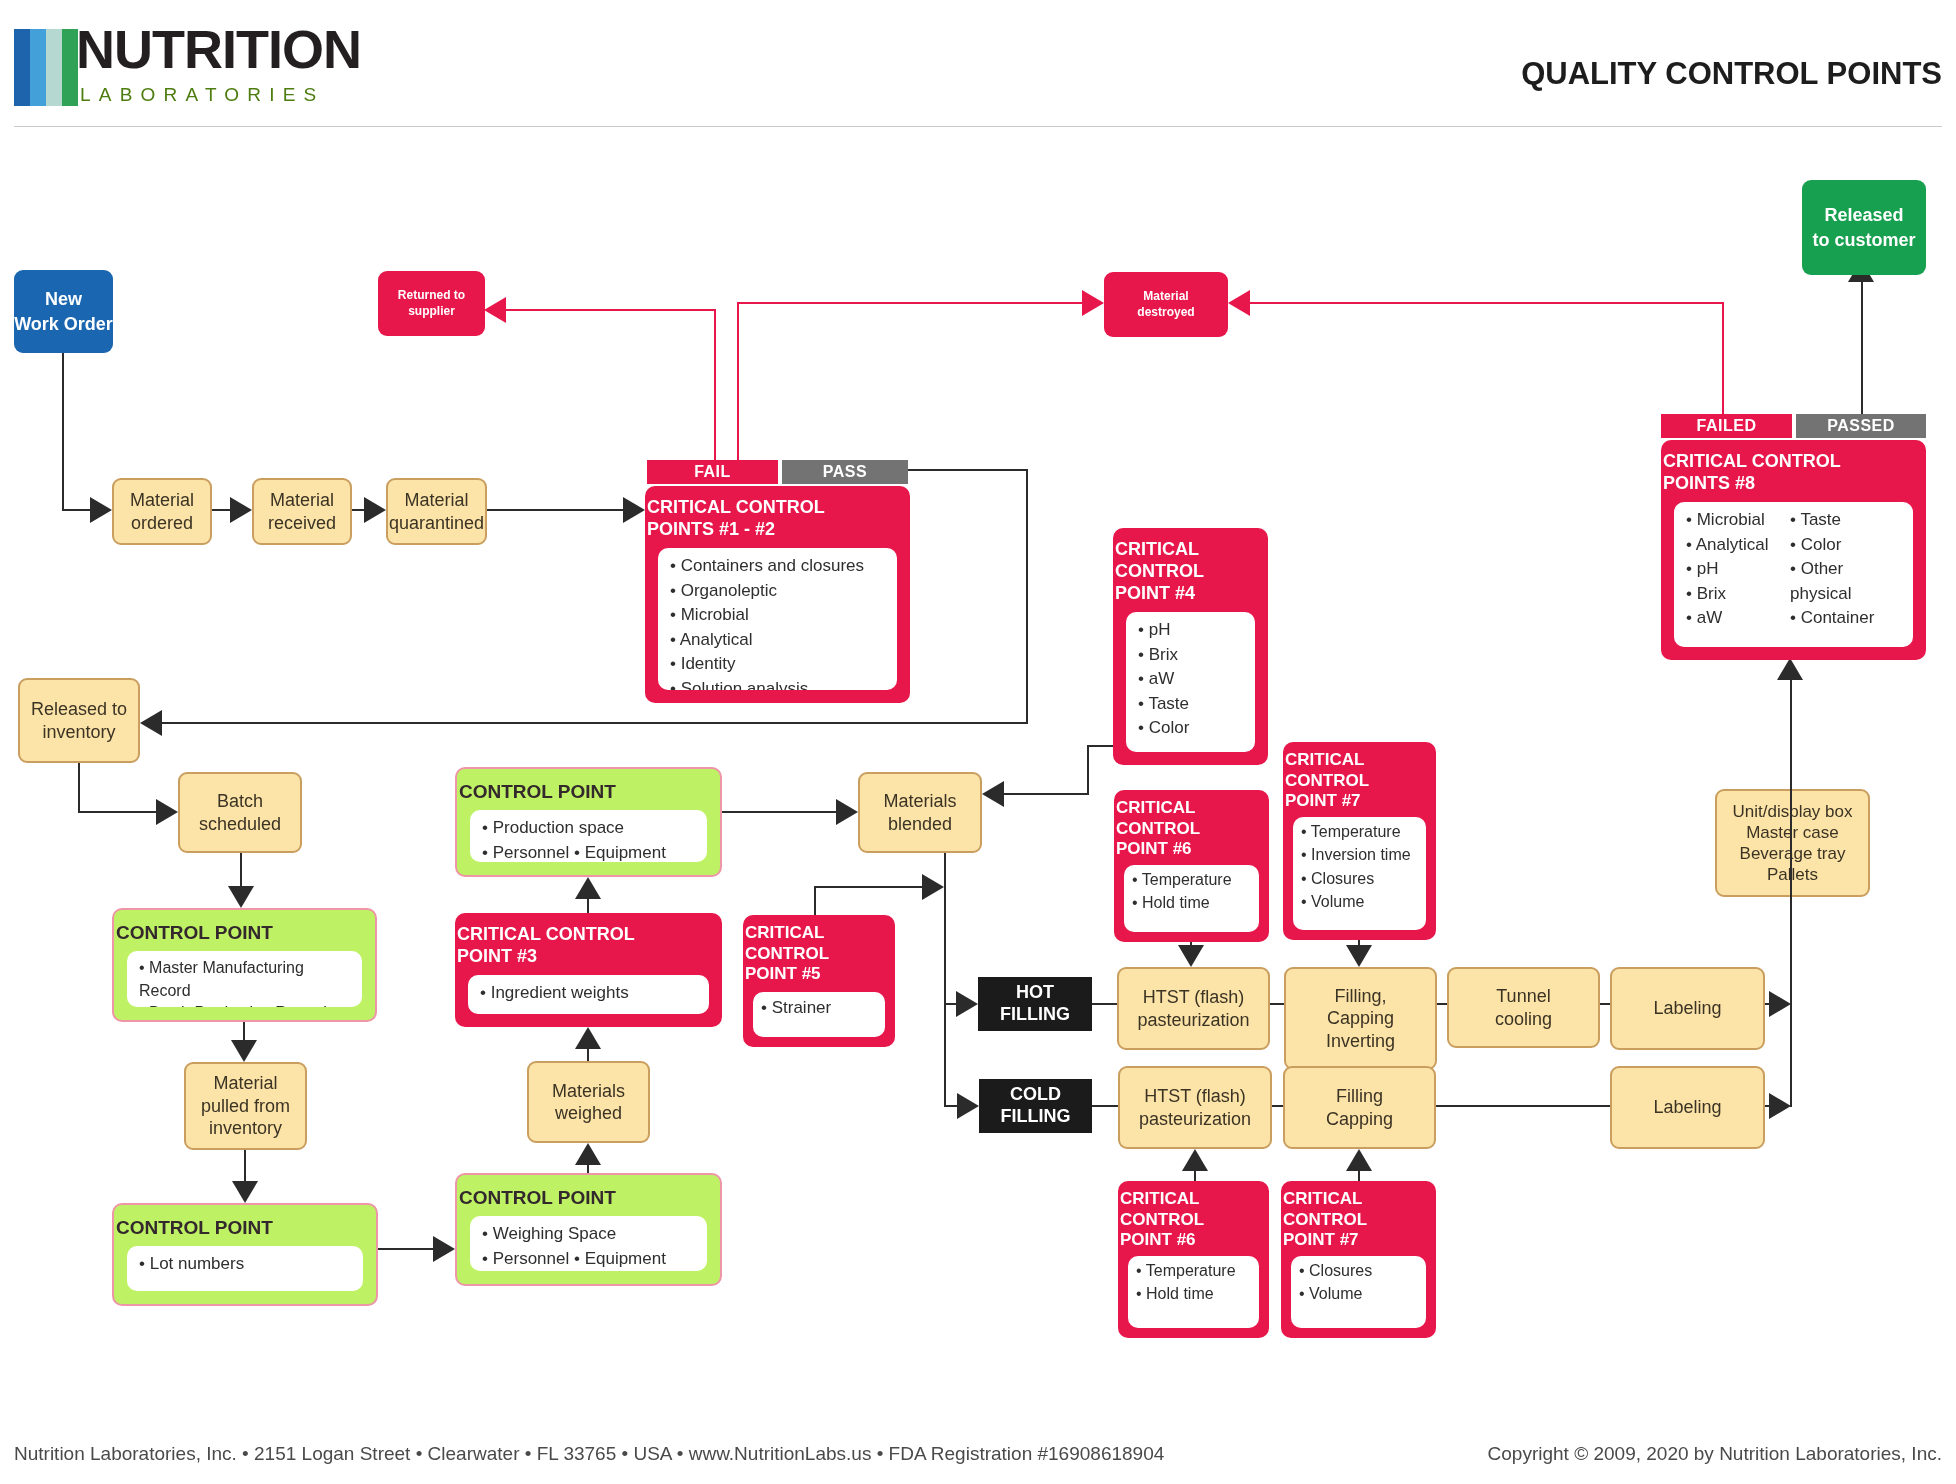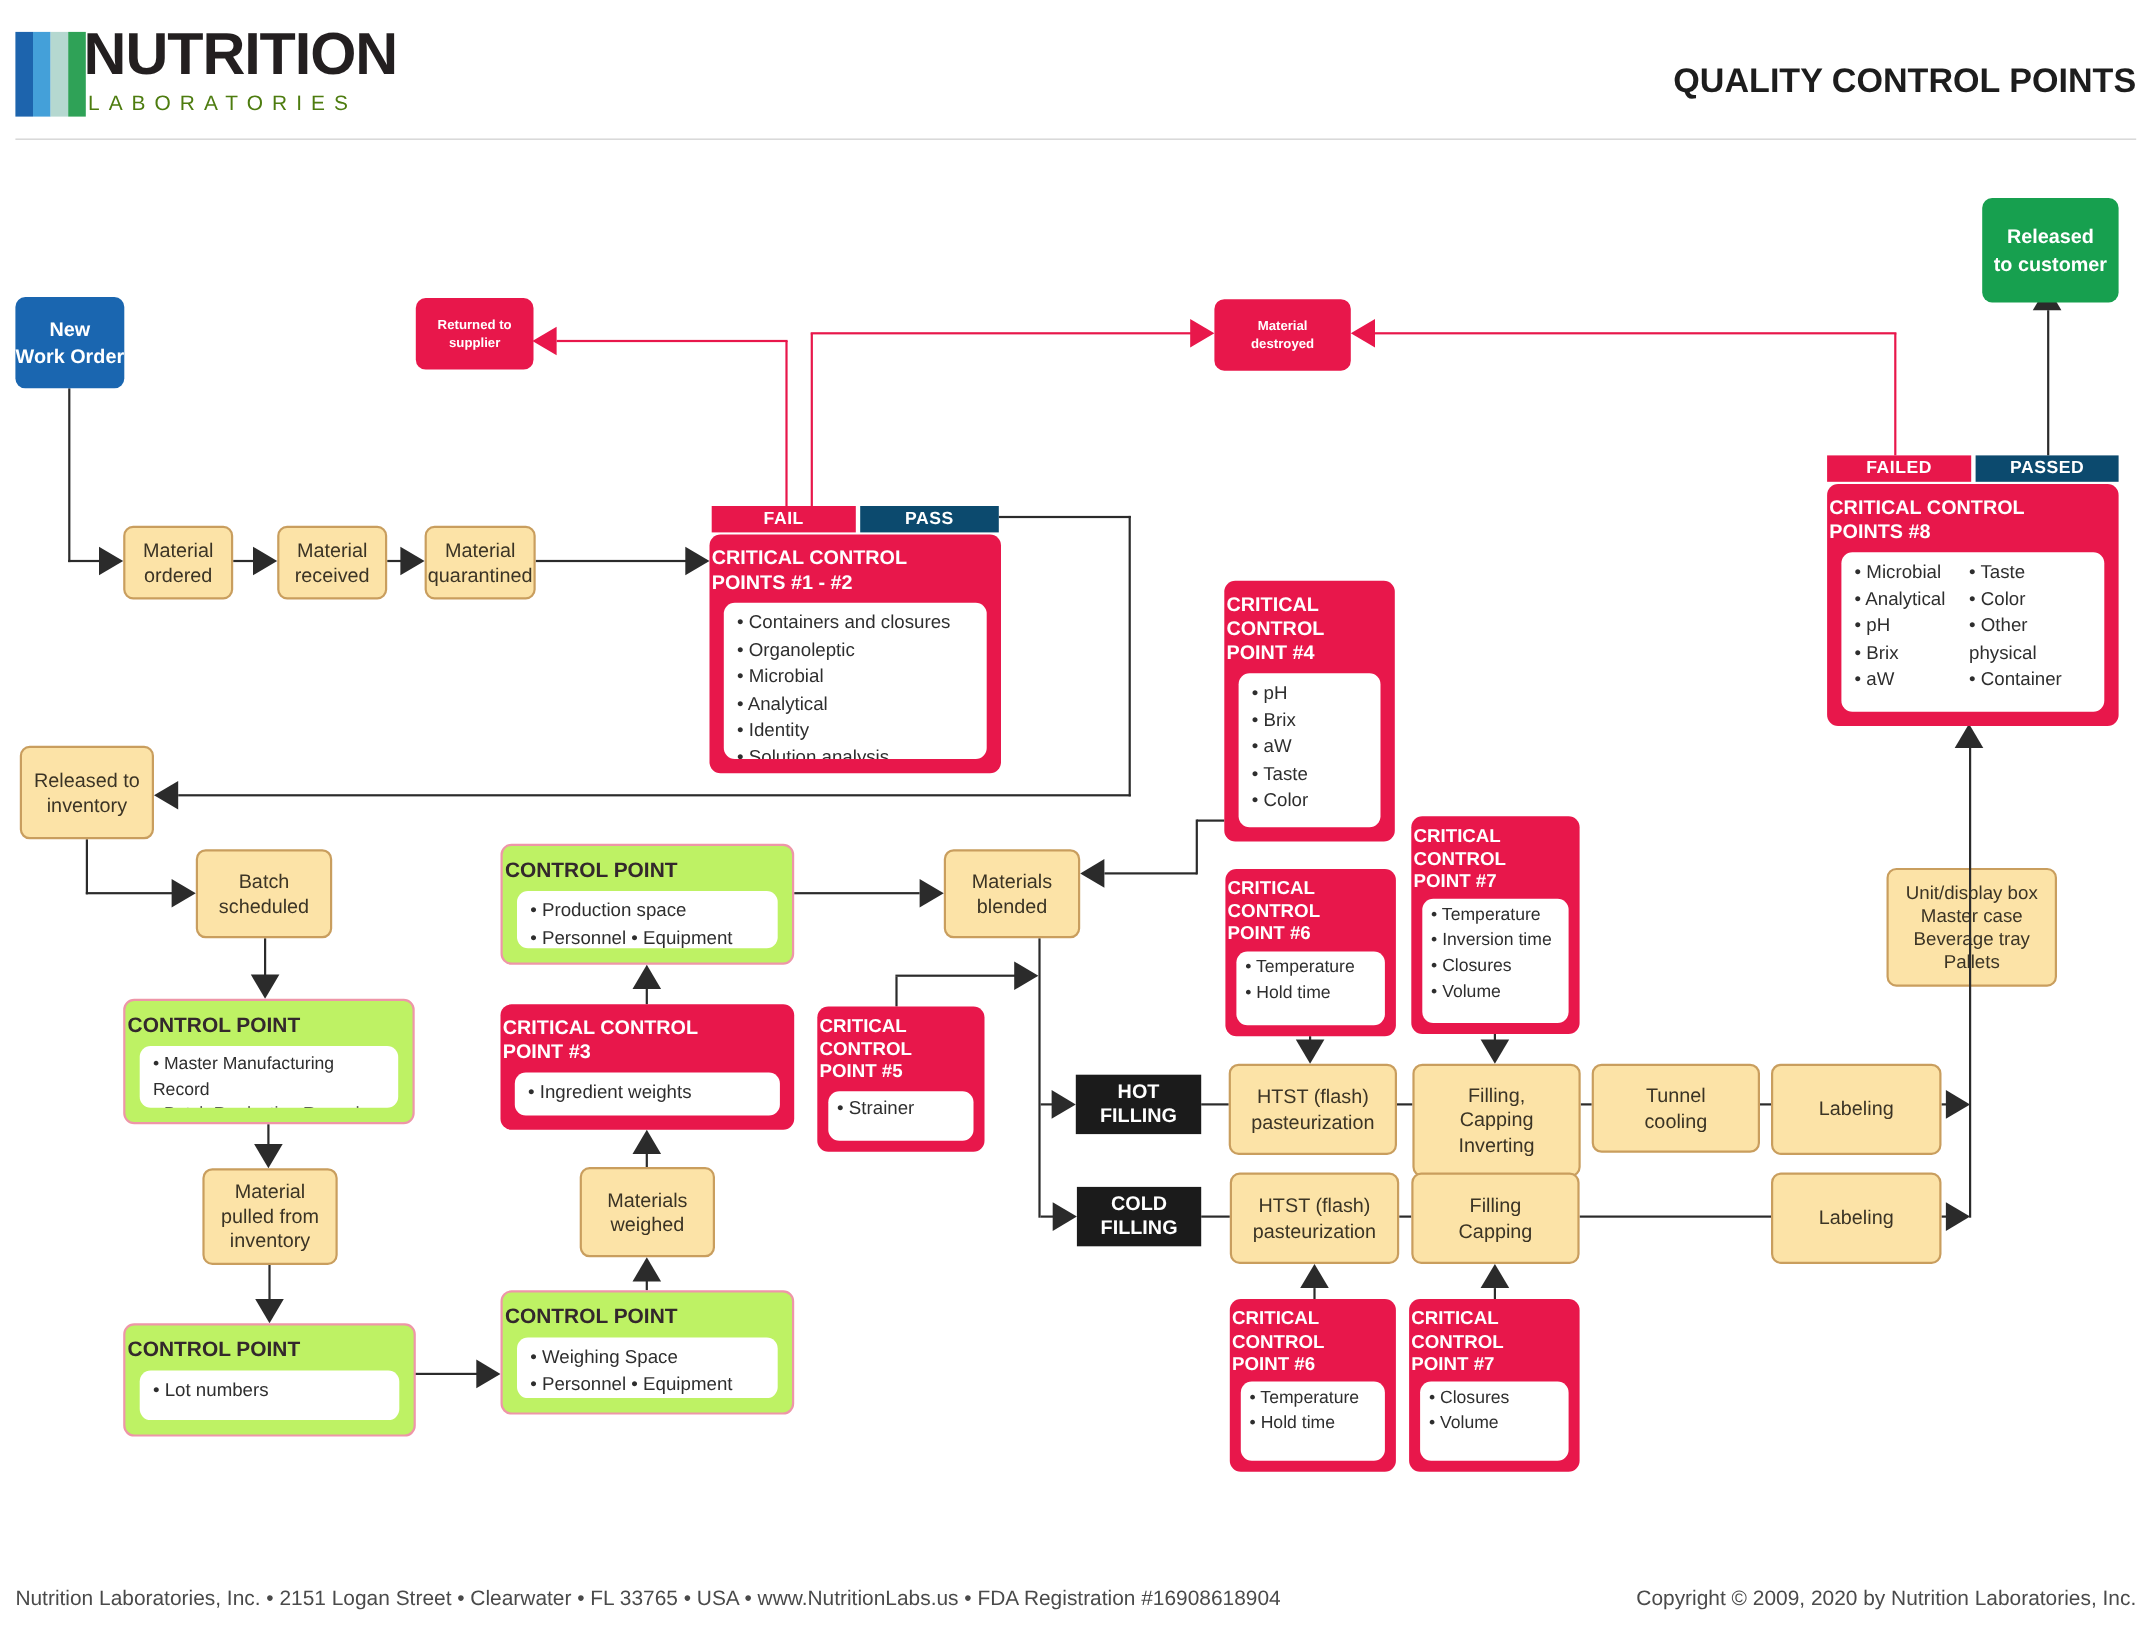--- a/index.html
+++ b/index.html
@@ -47,21 +47,21 @@
               color:#2e2e2e;font-size:17px;line-height:1.45;text-align:left;flex:1;overflow:hidden}
   .pinkcp{background:#bef264;border:2px solid #ee96a8}
   .pinkcp .ttl{color:#33282c}
   .cols{display:flex}
   .cols .c1{width:104px}.cols .c2{flex:1}
   .bl::before{content:"• "}
 
   .tab{position:absolute;box-sizing:border-box;color:#fff;font-size:16px;font-weight:600;
        display:flex;align-items:center;justify-content:center;letter-spacing:.5px}
   .tab.redt{background:#e8174b}
-  .tab.greent{background:#0c4a6e}
+  .tab.greent{background:#737373}
 </style>
 </head>
 <body>
 
 <div id="canvas">
 
   <div class="logo-stripes">
     <span style="background:#1d64ad"></span>
     <span style="background:#44a0d9"></span>
     <span style="background:#b5d8d0"></span>

